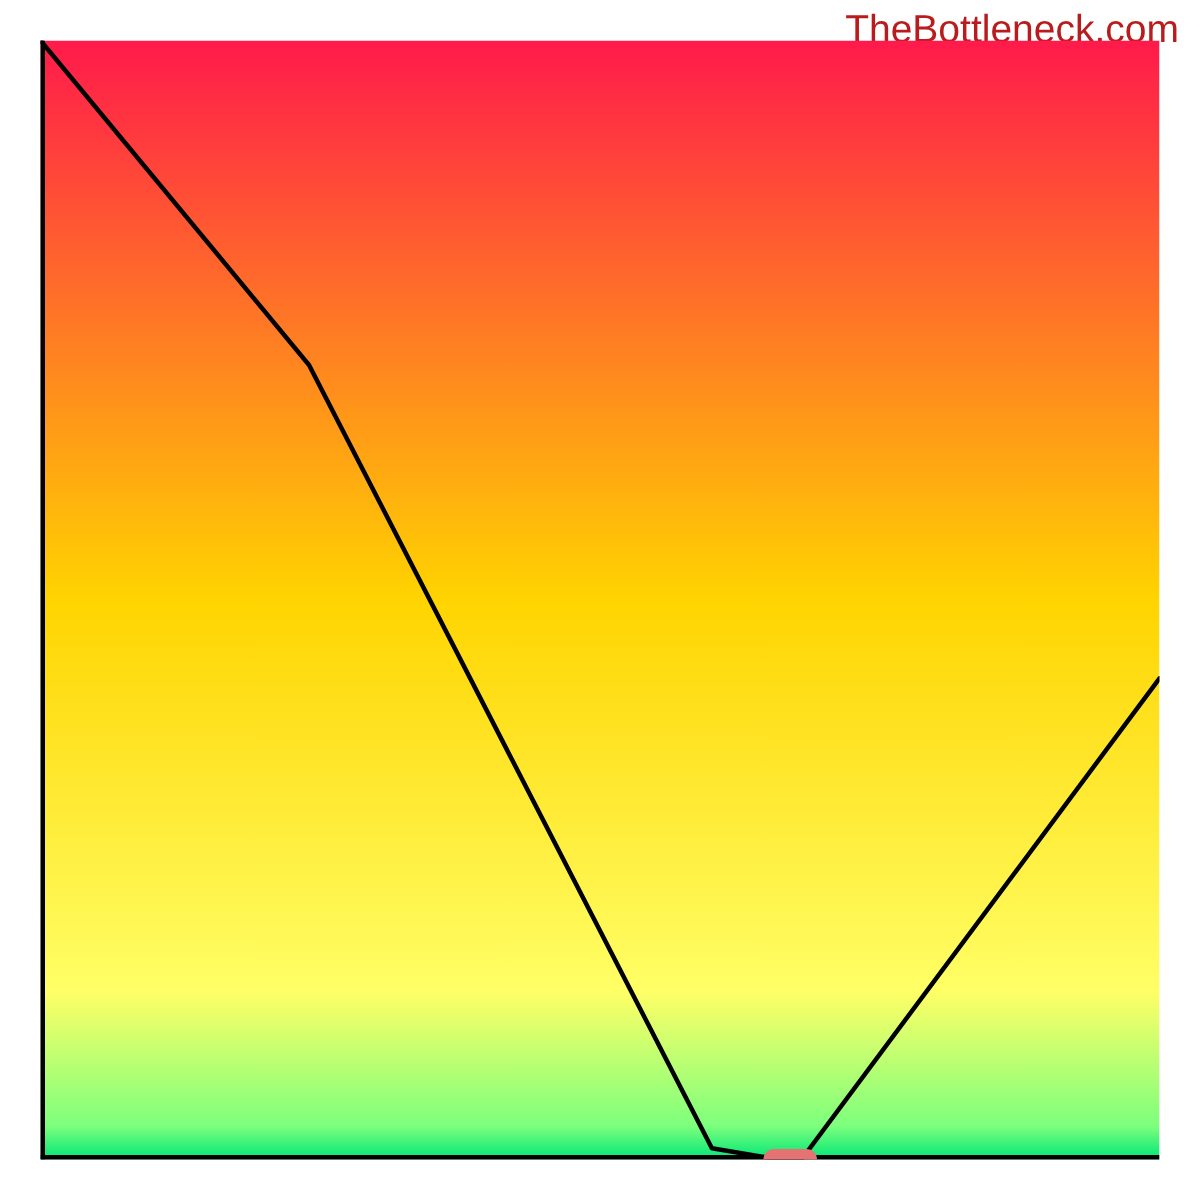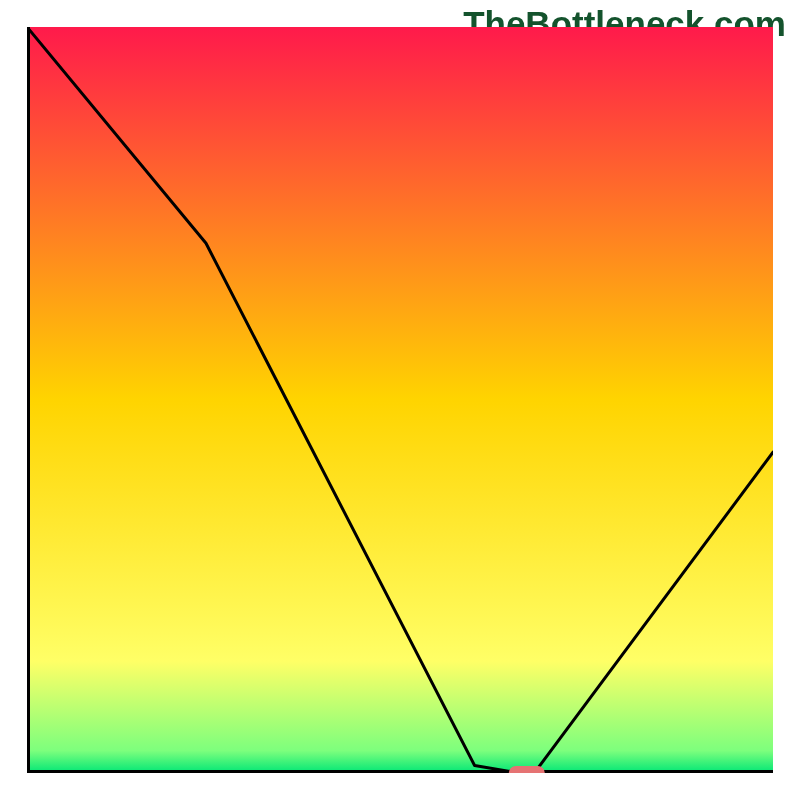--- a/index.html
+++ b/index.html
@@ -8,23 +8,23 @@
     background: #ffffff;
     width: 800px;
     height: 800px;
     position: relative;
     font-family: Arial, Helvetica, sans-serif;
   }
   .watermark {
     position: absolute;
     top: 4px;
     right: 14px;
-    font-size: 35px;
-    font-weight: bold;
-    color: #14532d;
+    font-size: 26px;
+    font-weight: normal;
+    color: #b91c1c;
     letter-spacing: 0px;
   }
   .plot {
     position: absolute;
     left: 27px;
     top: 27px;
     width: 746px;
     height: 746px;
   }
   .plot svg {

